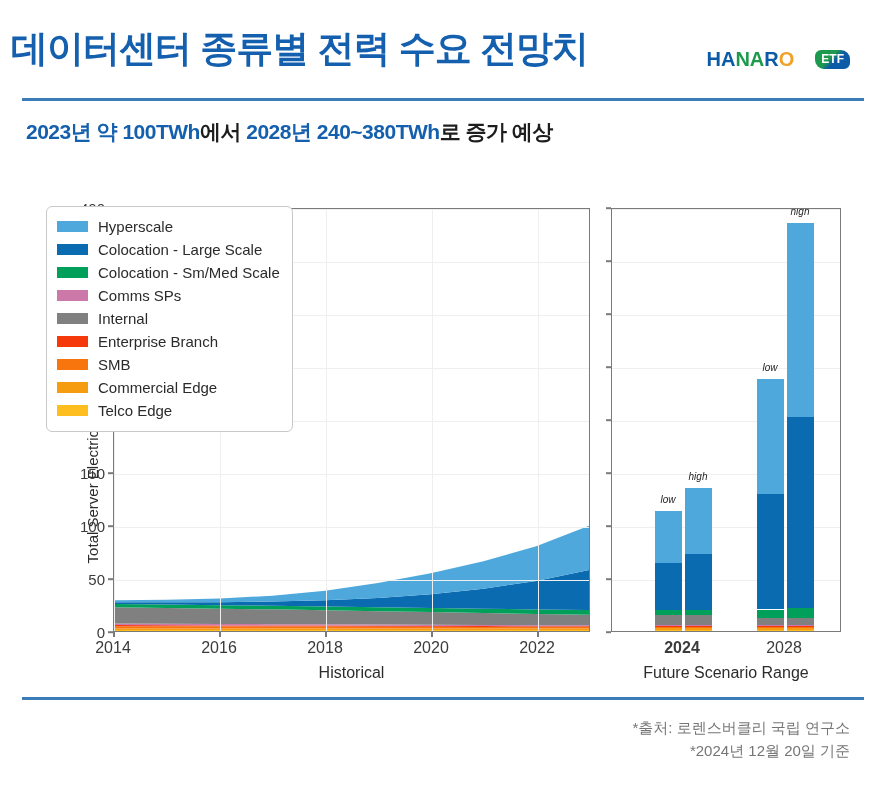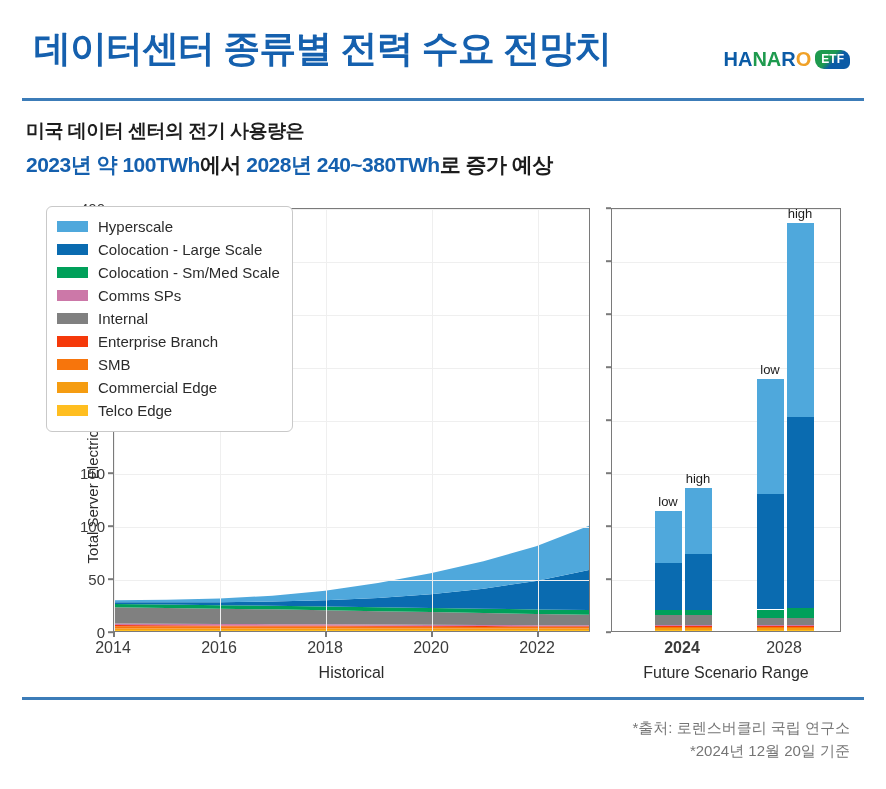--- a/index.html
+++ b/index.html
@@ -7,31 +7,31 @@
   body{
     width:886px;height:789px;
     background:#ffffff;
     font-family:"Liberation Sans","DejaVu Sans",sans-serif;
     overflow:hidden;position:relative;
   }
 
   
   #header{position:absolute;left:0;top:0;width:886px;height:100px;}
   #page-title{
-    position:absolute;left:34px;top:24px;
+    position:absolute;left:11px;top:24px;
     font-size:37px;font-weight:bold;letter-spacing:-1px;
     color:#1560AE;white-space:nowrap;
   }
   #brand-logo{position:absolute;right:36px;top:46px;height:26px;display:flex;align-items:center;}
   .brand-text{font-size:20px;font-weight:bold;letter-spacing:0px;line-height:1;}
   .bl-blue{color:#0B5BA6;}
   .bl-green{color:#1E9A4E;}
   .bl-orange{color:#F0A128;}
   #etf-badge{
-    margin-left:4px;
+    margin-left:21px;
     background:linear-gradient(135deg,#1E9A4E 0%,#1E9A4E 42%,#0B5BA6 58%,#0B5BA6 100%);
     color:#fff;font-size:12px;font-weight:bold;
     padding:3px 6px 4px 6px;border-radius:6px 9px 6px 9px;line-height:1;
   }
   #divider-top{position:absolute;left:22px;top:98px;width:842px;height:3px;background:#3C7CB8;}
 
   
   #subtitle{position:absolute;left:26px;top:118px;width:800px;}
   #subtitle-line1{font-size:19px;font-weight:bold;color:#1d1d1d;letter-spacing:-0.5px;margin-bottom:7px;}
   #subtitle-line2{font-size:21px;font-weight:bold;letter-spacing:-0.5px;color:#1d1d1d;white-space:nowrap;}
@@ -80,21 +80,21 @@
     padding:8px 12px 9px 10px;
   }
   .legend-row{display:flex;align-items:center;height:23px;}
   .legend-swatch{width:31px;height:11px;margin-right:10px;flex:0 0 auto;}
   .legend-label{font-size:15px;color:#2b2b2b;white-space:nowrap;}
 
   
   .bar{position:absolute;bottom:0;}
   .bar-seg{position:absolute;left:0;width:100%;}
   .bar-note{
-    position:absolute;font-size:13px;color:#1d1d1d;
+    position:absolute;font-size:10px;font-style:italic;color:#1d1d1d;
     transform:translateX(-50%);white-space:nowrap;
   }
 
   
   #divider-bottom{position:absolute;left:22px;top:697px;width:842px;height:3px;background:#3C7CB8;}
   #footnotes{position:absolute;right:36px;top:716px;text-align:right;}
   .footnote{font-size:15px;color:#757575;line-height:1.55;white-space:nowrap;}
 </style>
 </head>
 <body>
@@ -107,21 +107,20 @@
     <span class="brand-text bl-green">NA</span>
     <span class="brand-text bl-blue">R</span>
     <span class="brand-text bl-orange">O</span>
     <span id="etf-badge">ETF</span>
   </div>
 
   <div id="divider-top"></div>
 </div>
 
 <div id="subtitle">
-  <div id="subtitle-line1">미국 데이터 센터의 전기 사용량은</div>
   <div id="subtitle-line2">
     <span class="hl">2023년 약 100TWh</span><span>에서 </span><span class="hl">2028년 240~380TWh</span><span>로 증가 예상</span>
   </div>
 </div>
 
 <div id="figure">
 
   <div id="yaxis">
     <div id="yaxis-title">Total Server Electricity Consumption (TWh)</div>
   <div class="ytick-label" style="top: 424px;">0</div>

